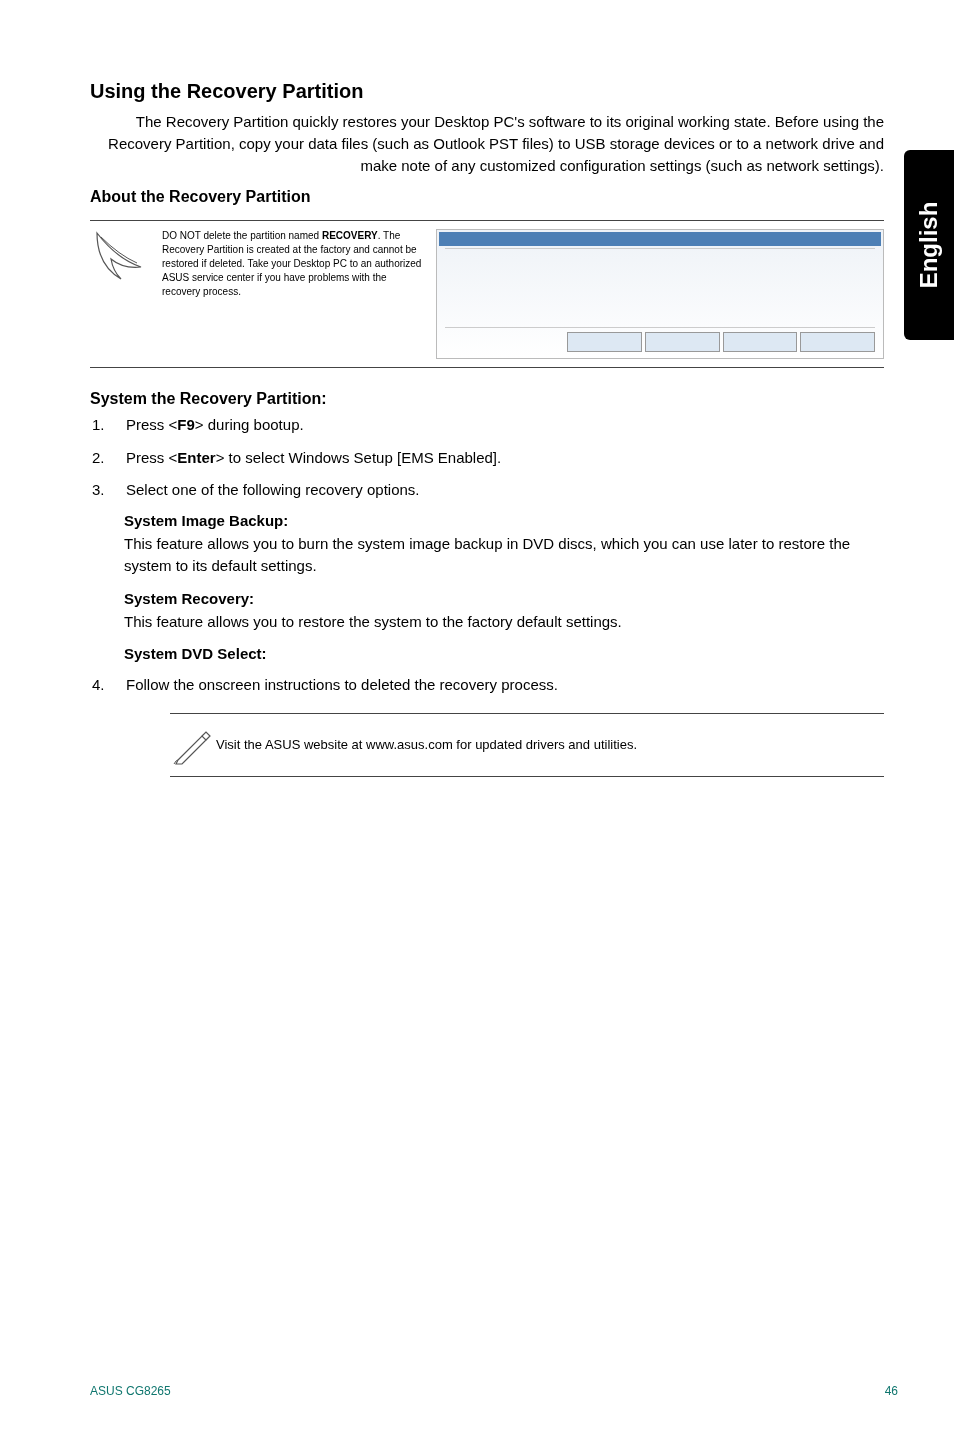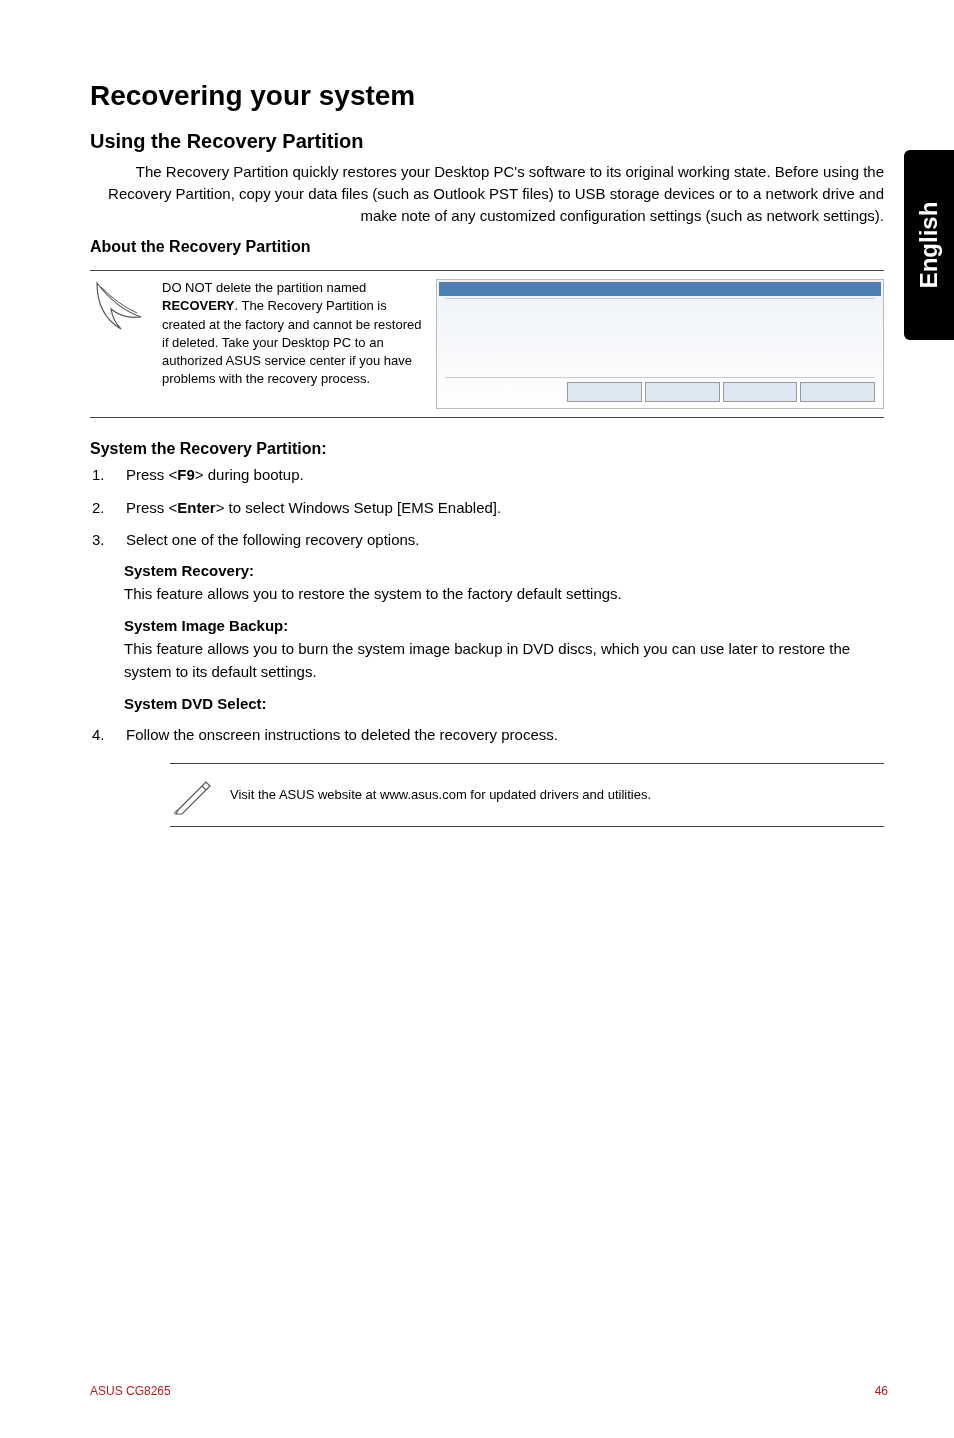--- a/index.html
+++ b/index.html
@@ -7,48 +7,47 @@
   .page { position: relative; width: 954px; height: 1438px; padding: 80px 70px 50px 90px; }
   .side-tab { position: absolute; right: 0; top: 150px; width: 50px; height: 190px; background: #000; color: #fff; display: flex; align-items: center; justify-content: center; border-top-left-radius: 6px; border-bottom-left-radius: 6px; }
   .side-tab span { transform: rotate(-90deg); font-size: 24px; font-weight: bold; white-space: nowrap; }
   h1 { font-size: 28px; font-weight: bold; margin-bottom: 18px; }
   h2 { font-size: 20px; font-weight: bold; margin-bottom: 8px; }
   h3 { font-size: 16px; font-weight: bold; margin-bottom: 6px; margin-top: 6px; }
   p.body { font-size: 15px; line-height: 1.45; margin-bottom: 12px; text-align: right; }
   .callout { display: flex; align-items: flex-start; gap: 12px; border-top: 1px solid #444; border-bottom: 1px solid #444; padding: 8px 0; margin: 14px 0 22px 0; }
   .callout-icon { width: 60px; flex: 0 0 60px; display:flex; align-items:center; justify-content:center; }
   .callout-body { flex: 1; display: flex; gap: 14px; align-items: flex-start; }
-  .callout-text { font-size: 13px; line-height: 1.4; flex: 0 0 260px; }
+  .callout-text { font-size: 10px; line-height: 1.4; flex: 0 0 260px; }
   .screenshot { flex: 1; height: 130px; border: 1px solid #bbb; background: linear-gradient(#eef2f7,#fff); position: relative; }
   .screenshot::before { content:""; position:absolute; top:18px; left:8px; right:8px; height:1px; background:#ccc; }
   .screenshot::after { content:""; position:absolute; bottom:30px; left:8px; right:8px; height:1px; background:#ccc; }
   .screenshot .bar { position:absolute; top:2px; left:2px; right:2px; height:14px; background:#4d7fb5; }
   .screenshot .vol { position:absolute; bottom:6px; left:130px; right:8px; height:20px; display:flex; gap:3px; }
   .screenshot .vol div { flex:1; border:1px solid #999; background:#dde8f3; }
-  .note { display:flex; align-items:center; gap:14px; border-top:1px solid #444; border-bottom:1px solid #444; padding:10px 0; margin:16px 0 20px 80px; }
+  .note { display:flex; align-items:center; gap:0; border-top:1px solid #444; border-bottom:1px solid #444; padding:10px 0; margin:16px 0 20px 80px; }
   .note-icon { width:46px; flex:0 0 46px; display:flex; align-items:center; justify-content:center; }
   .note-text { font-size:13px; }
   ol.steps { list-style: decimal; margin-left: 2px; padding-left: 0; }
   ol.steps > li { font-size:15px; line-height:1.5; margin-bottom:10px; padding-left:34px; position:relative; list-style:none; }
   ol.steps > li .num { position:absolute; left:0; top:0; }
   .sub { margin-left:34px; margin-bottom:12px; }
   .sub .subhead { font-weight:bold; font-size:15px; margin-bottom:4px; }
   .sub p { font-size:15px; line-height:1.5; margin-bottom:10px; }
-  .footer { position:absolute; bottom:40px; left:90px; right:66px; display:flex; justify-content:space-between; font-size:12px; color:#b91c1c; border-top:0; }
+  .footer { position:absolute; bottom:40px; left:90px; right:56px; display:flex; justify-content:space-between; font-size:12px; color:#0f766e; border-top:0; }
 </style>
 </head>
 <body>
 
 <div class="page">
 
   <div class="side-tab">
     <span>English</span>
   </div>
 
-  <h1>Recovering your system</h1>
 
   <h2>Using the Recovery Partition</h2>
   <p class="body">The Recovery Partition quickly restores your Desktop PC's software to its original working state. Before using the Recovery Partition, copy your data files (such as Outlook PST files) to USB storage devices or to a network drive and make note of any customized configuration settings (such as network settings).</p>
 
   <h3>About the Recovery Partition</h3>
 
   <div class="callout">
     <div class="callout-icon">
       <svg width="54" height="54" viewBox="0 0 54 54">
         <path d="M4 4 Q4 36 28 50 Q20 42 18 30 Q30 40 48 38 Q24 30 4 4 Z" fill="none" stroke="#555" stroke-width="1.2"></path>
@@ -82,26 +81,26 @@
       <span class="num">2.</span>
       <span>Press &lt;</span><b>Enter</b><span>&gt; to select Windows Setup [EMS Enabled].</span>
     </li>
     <li>
       <span class="num">3.</span>
       <span>Select one of the following recovery options.</span>
     </li>
   </ol>
 
   <div class="sub">
+    <div class="subhead">System Image Backup:</div>
+    <p>This feature allows you to burn the system image backup in DVD discs, which you can use later to restore the system to its default settings.</p>
+  </div>
+  <div class="sub">
     <div class="subhead">System Recovery:</div>
     <p>This feature allows you to restore the system to the factory default settings.</p>
-  </div>
-  <div class="sub">
-    <div class="subhead">System Image Backup:</div>
-    <p>This feature allows you to burn the system image backup in DVD discs, which you can use later to restore the system to its default settings.</p>
   </div>
   <div class="sub">
     <div class="subhead">System DVD Select:</div>
   </div>
 
   <ol class="steps">
     <li>
       <span class="num">4.</span>
       <span>Follow the onscreen instructions to deleted the recovery process.</span>
     </li>

